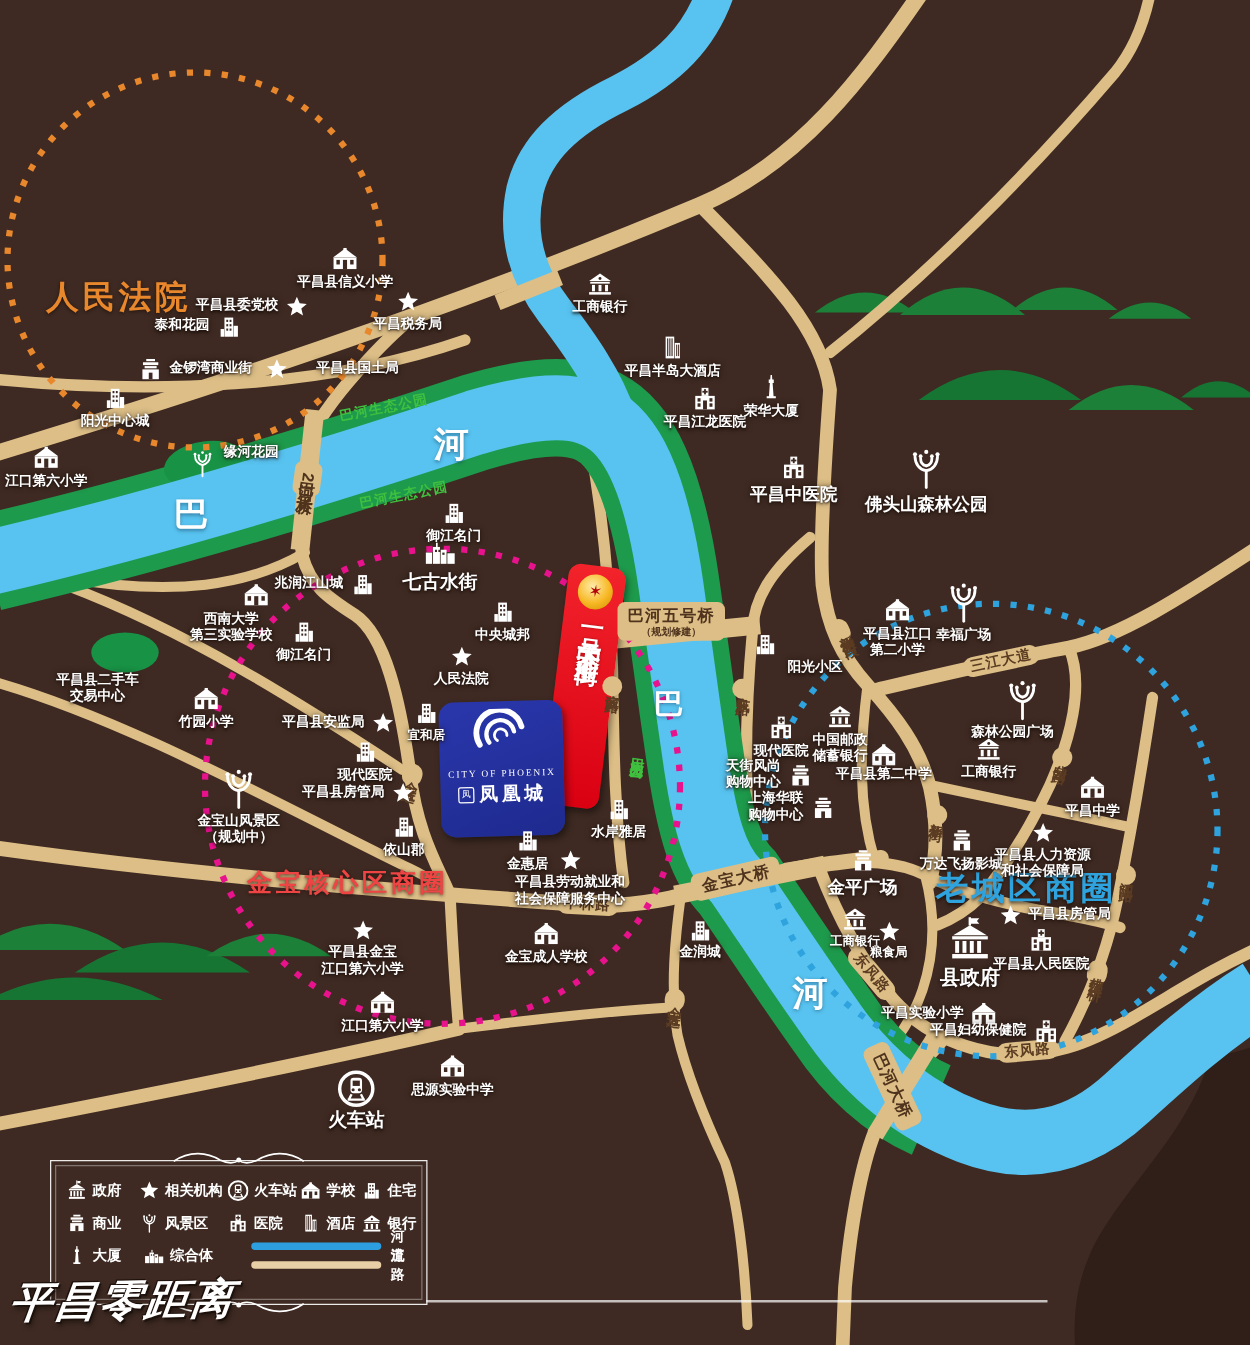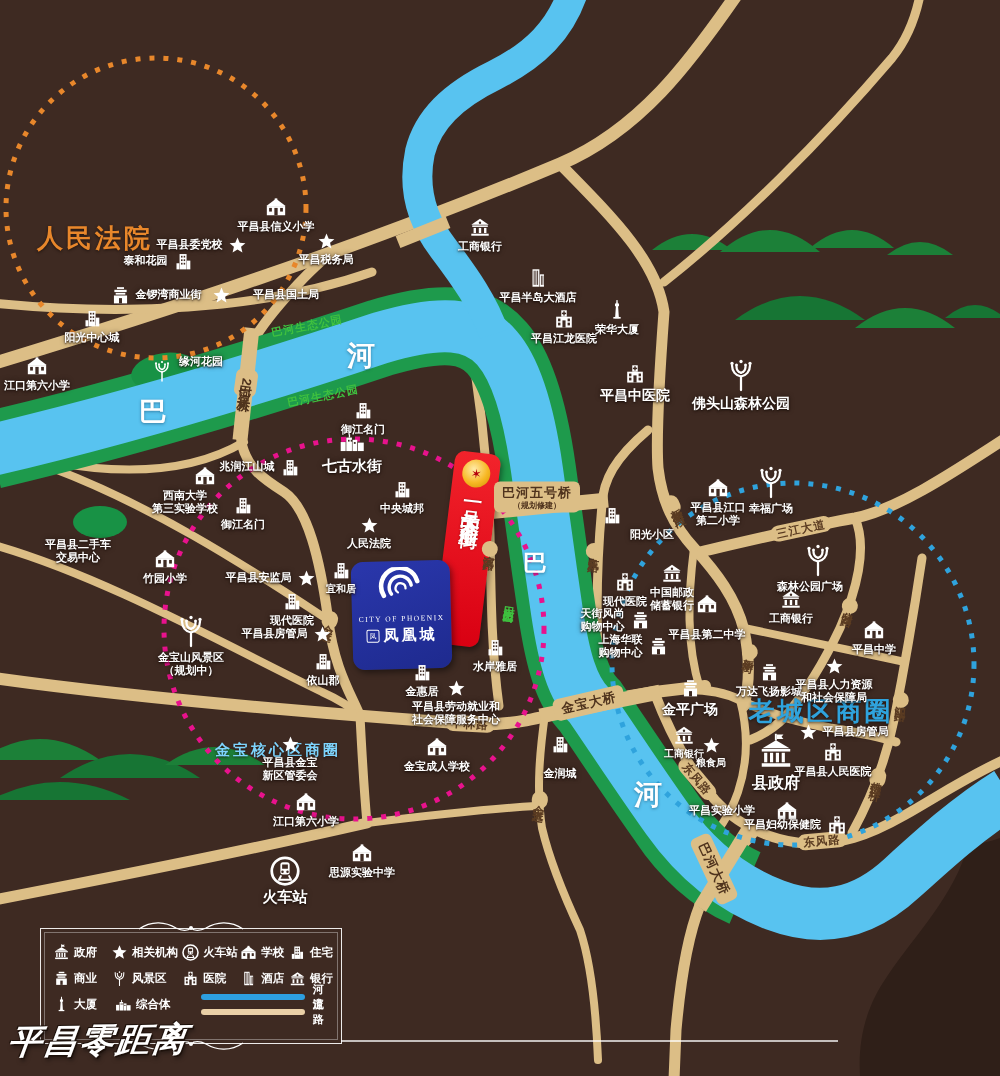--- a/index.html
+++ b/index.html
@@ -351,21 +351,21 @@
       <path d="M3 8 C16 17 30 15 40 9 C46 6 52 6 55 9 M107 8 C94 17 80 15 70 9 C64 6 58 6 55 9" stroke="#fff" fill="none" stroke-width="1.3"></path>
         <circle cx="55" cy="9" r="2" fill="#fff"></circle>
     </svg>
   </div>
   <div id="legend-tail"></div>
 
   <div id="watermark">平昌零距离</div>
 
   <div id="overlay-labels">
       <div class="zlabel" style="left: 95px; top: 238px; color: rgb(232, 135, 43); font-size: 26px; transform: translate(-50%, -50%); position: absolute;">人民法院</div>
-      <div class="zlabel" style="left: 278px; top: 706px; color: #7dd3fc; font-size: 15px; transform: translate(-50%, -50%); position: absolute; margin-top: 44px;">金宝核心区商圈</div>
+      <div class="zlabel" style="left: 278px; top: 706px; color: #ef4444; font-size: 20px; transform: translate(-50%, -50%); position: absolute;">金宝核心区商圈</div>
       <div class="zlabel" style="left: 821px; top: 711px; color: rgb(47, 163, 221); font-size: 26px; transform: translate(-50%, -50%); position: absolute;">老城区商圈</div>
       <div class="rvl" style="left: 153px; top: 412px; font-size: 28px; transform: translate(-50%, -50%);">巴</div>
       <div class="rvl" style="left: 361px; top: 356px; font-size: 28px; transform: translate(-50%, -50%);">河</div>
       <div class="rvl" style="left: 535px; top: 563px; font-size: 24px; transform: translate(-50%, -50%);">巴</div>
       <div class="rvl" style="left: 648px; top: 795px; font-size: 28px; transform: translate(-50%, -50%);">河</div>
       <div class="pkl" style="left: 307px; top: 326px; transform: translate(-50%, -50%) rotate(-11deg);">巴河生态公园</div>
       <div class="pkl" style="left: 323px; top: 396px; transform: translate(-50%, -50%) rotate(-11deg);">巴河生态公园</div>
       <div class="pkl vert" style="left: 510px; top: 601px; transform: translate(-50%, -50%) rotate(8deg);">巴河生态公园</div>
       <div class="rpill vert" style="left: 490px; top: 549px; transform: translate(-50%, -50%) rotate(6deg);">滨河路</div>
       <div class="rpill vert" style="left: 594px; top: 551px; transform: translate(-50%, -50%) rotate(4deg);">东风路</div>
@@ -580,21 +580,21 @@
         <svg width="22" height="22" style="left: -11px; top: -11px;">
           <use xlink:href="#i-bank"></use>
         </svg>
         <div class="plabel b" style="left: 0px; top: 13px; transform: translateX(calc(-50% + 0px));">中国邮政
 储蓄银行</div>
       </div>
       <div class="poi" style="left: 707px; top: 604px;">
         <svg width="22" height="22" style="left: -11px; top: -11px;">
           <use xlink:href="#i-school"></use>
         </svg>
-        <div class="plabel b" style="left: 0px; top: 24px; transform: translateX(calc(-50% + 0px));">平昌县第二中学</div>
+        <div class="plabel b" style="left: 0px; top: 9px; transform: translateX(calc(-50% + 0px));">平昌县第二中学</div>
       </div>
       <div class="poi" style="left: 640px; top: 620px;">
         <svg width="21" height="21" style="left: -10.5px; top: -10.5px;">
           <use xlink:href="#i-commerce"></use>
         </svg>
         <div class="plabel l" style="right: 15.5px; top: 0px; transform: translateY(-50%);">天街风尚
 购物中心</div>
       </div>
       <div class="poi" style="left: 658px; top: 646px;">
         <svg width="21" height="21" style="left: -10.5px; top: -10.5px;">
@@ -680,21 +680,21 @@
       <div class="poi" style="left: 833px; top: 752px;">
         <svg width="22" height="22" style="left: -11px; top: -11px;">
           <use xlink:href="#i-hospital"></use>
         </svg>
         <div class="plabel b" style="left: 0px; top: 13px; transform: translateX(calc(-50% + 0px));">平昌县人民医院</div>
       </div>
       <div class="poi" style="left: 787px; top: 811px;">
         <svg width="22" height="22" style="left: -11px; top: -11px;">
           <use xlink:href="#i-school"></use>
         </svg>
-        <div class="plabel l" style="right: 32px; top: 0px; transform: translateY(-50%);">平昌实验小学</div>
+        <div class="plabel l" style="right: 16px; top: 0px; transform: translateY(-50%);">平昌实验小学</div>
       </div>
       <div class="poi" style="left: 837px; top: 825px;">
         <svg width="22" height="22" style="left: -11px; top: -11px;">
           <use xlink:href="#i-hospital"></use>
         </svg>
         <div class="plabel l" style="right: 16px; top: 0px; transform: translateY(-50%);">平昌妇幼保健院</div>
       </div>
       <div class="poi" style="left: 495px; top: 647px;">
         <svg width="21" height="21" style="left: -10.5px; top: -10.5px;">
           <use xlink:href="#i-residence"></use>
@@ -717,28 +717,28 @@
       <div class="poi" style="left: 437px; top: 747px;">
         <svg width="22" height="22" style="left: -11px; top: -11px;">
           <use xlink:href="#i-school"></use>
         </svg>
         <div class="plabel b" style="left: 0px; top: 13px; transform: translateX(calc(-50% + 0px));">金宝成人学校</div>
       </div>
       <div class="poi" style="left: 560px; top: 744px;">
         <svg width="21" height="21" style="left: -10.5px; top: -10.5px;">
           <use xlink:href="#i-residence"></use>
         </svg>
-        <div class="plabel b" style="left: 0px; top: 23px; transform: translateX(calc(-50% + 0px));">金润城</div>
+        <div class="plabel b" style="left: 0px; top: 12px; transform: translateX(calc(-50% + 0px));">金润城</div>
       </div>
       <div class="poi" style="left: 290px; top: 744px;">
         <svg width="19" height="19" style="left: -9.5px; top: -9.5px;">
           <use xlink:href="#i-star"></use>
         </svg>
         <div class="plabel b" style="left: 0px; top: 11.5px; transform: translateX(calc(-50% + 0px));">平昌县金宝
-新区管委会</div>
+江口第六小学</div>
       </div>
       <div class="poi" style="left: 306px; top: 802px;">
         <svg width="22" height="22" style="left: -11px; top: -11px;">
           <use xlink:href="#i-school"></use>
         </svg>
         <div class="plabel b" style="left: 0px; top: 13px; transform: translateX(calc(-50% + 0px));">江口第六小学</div>
       </div>
       <div class="poi" style="left: 362px; top: 853px;">
         <svg width="22" height="22" style="left: -11px; top: -11px;">
           <use xlink:href="#i-school"></use>

